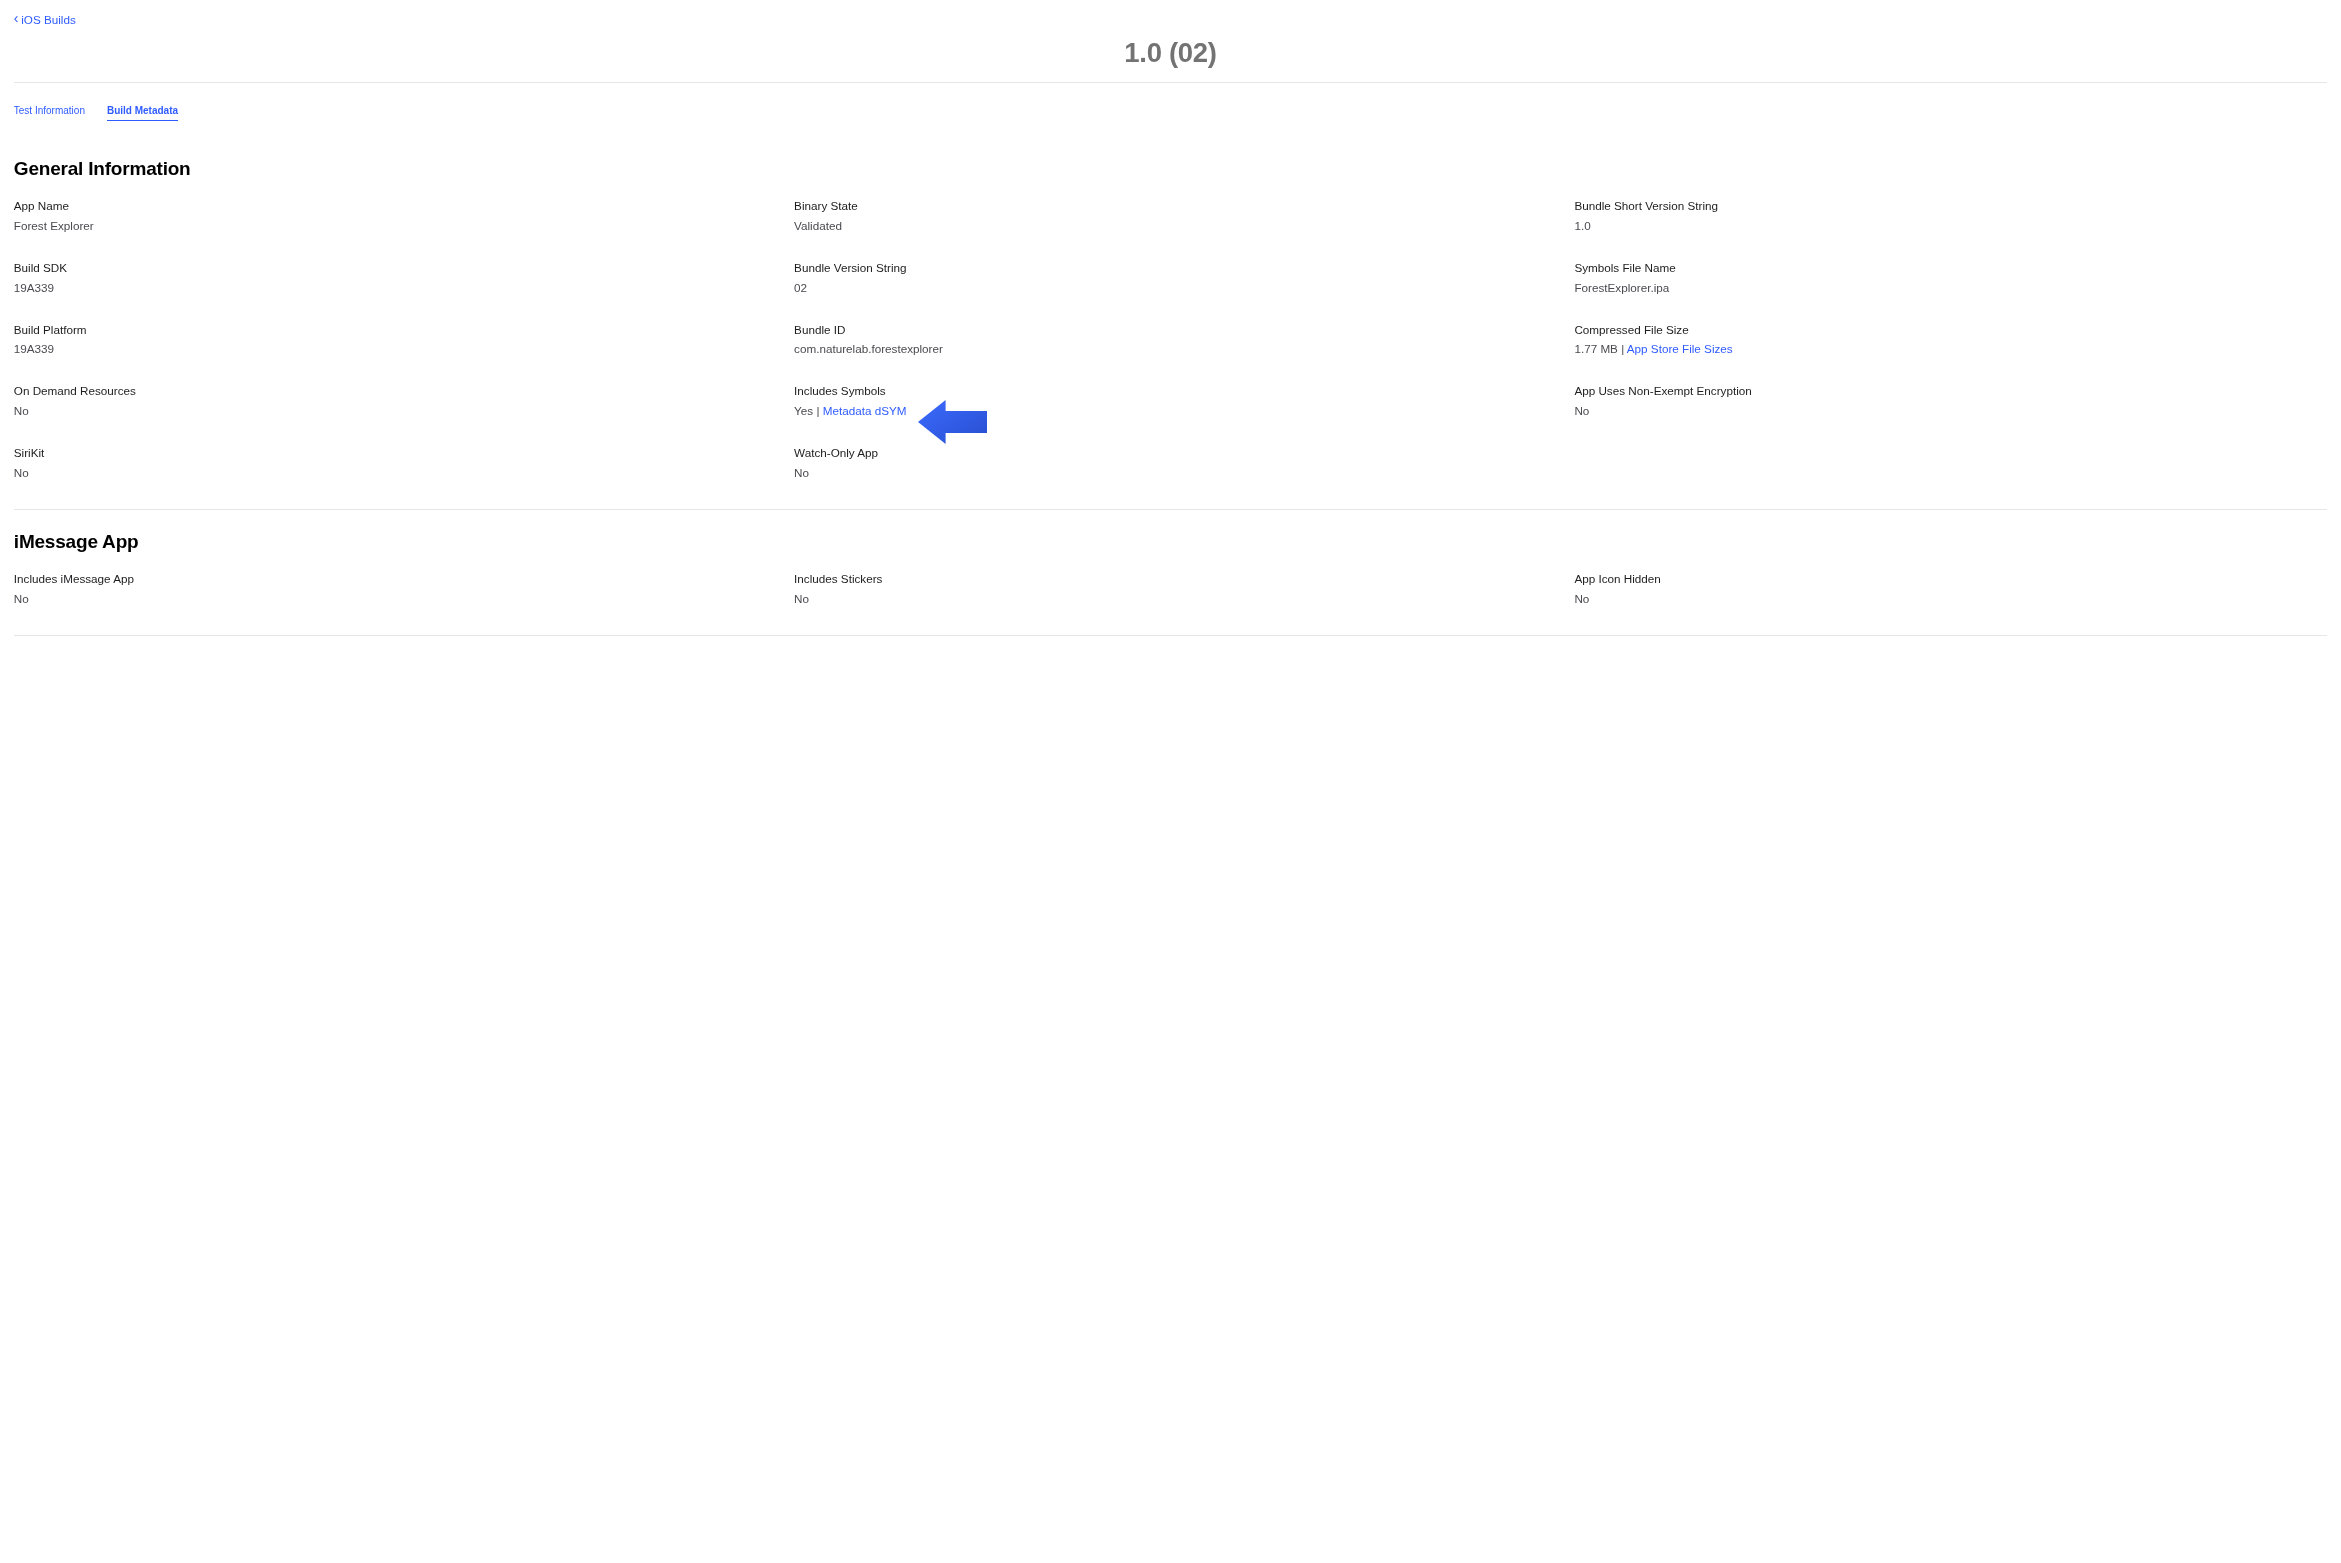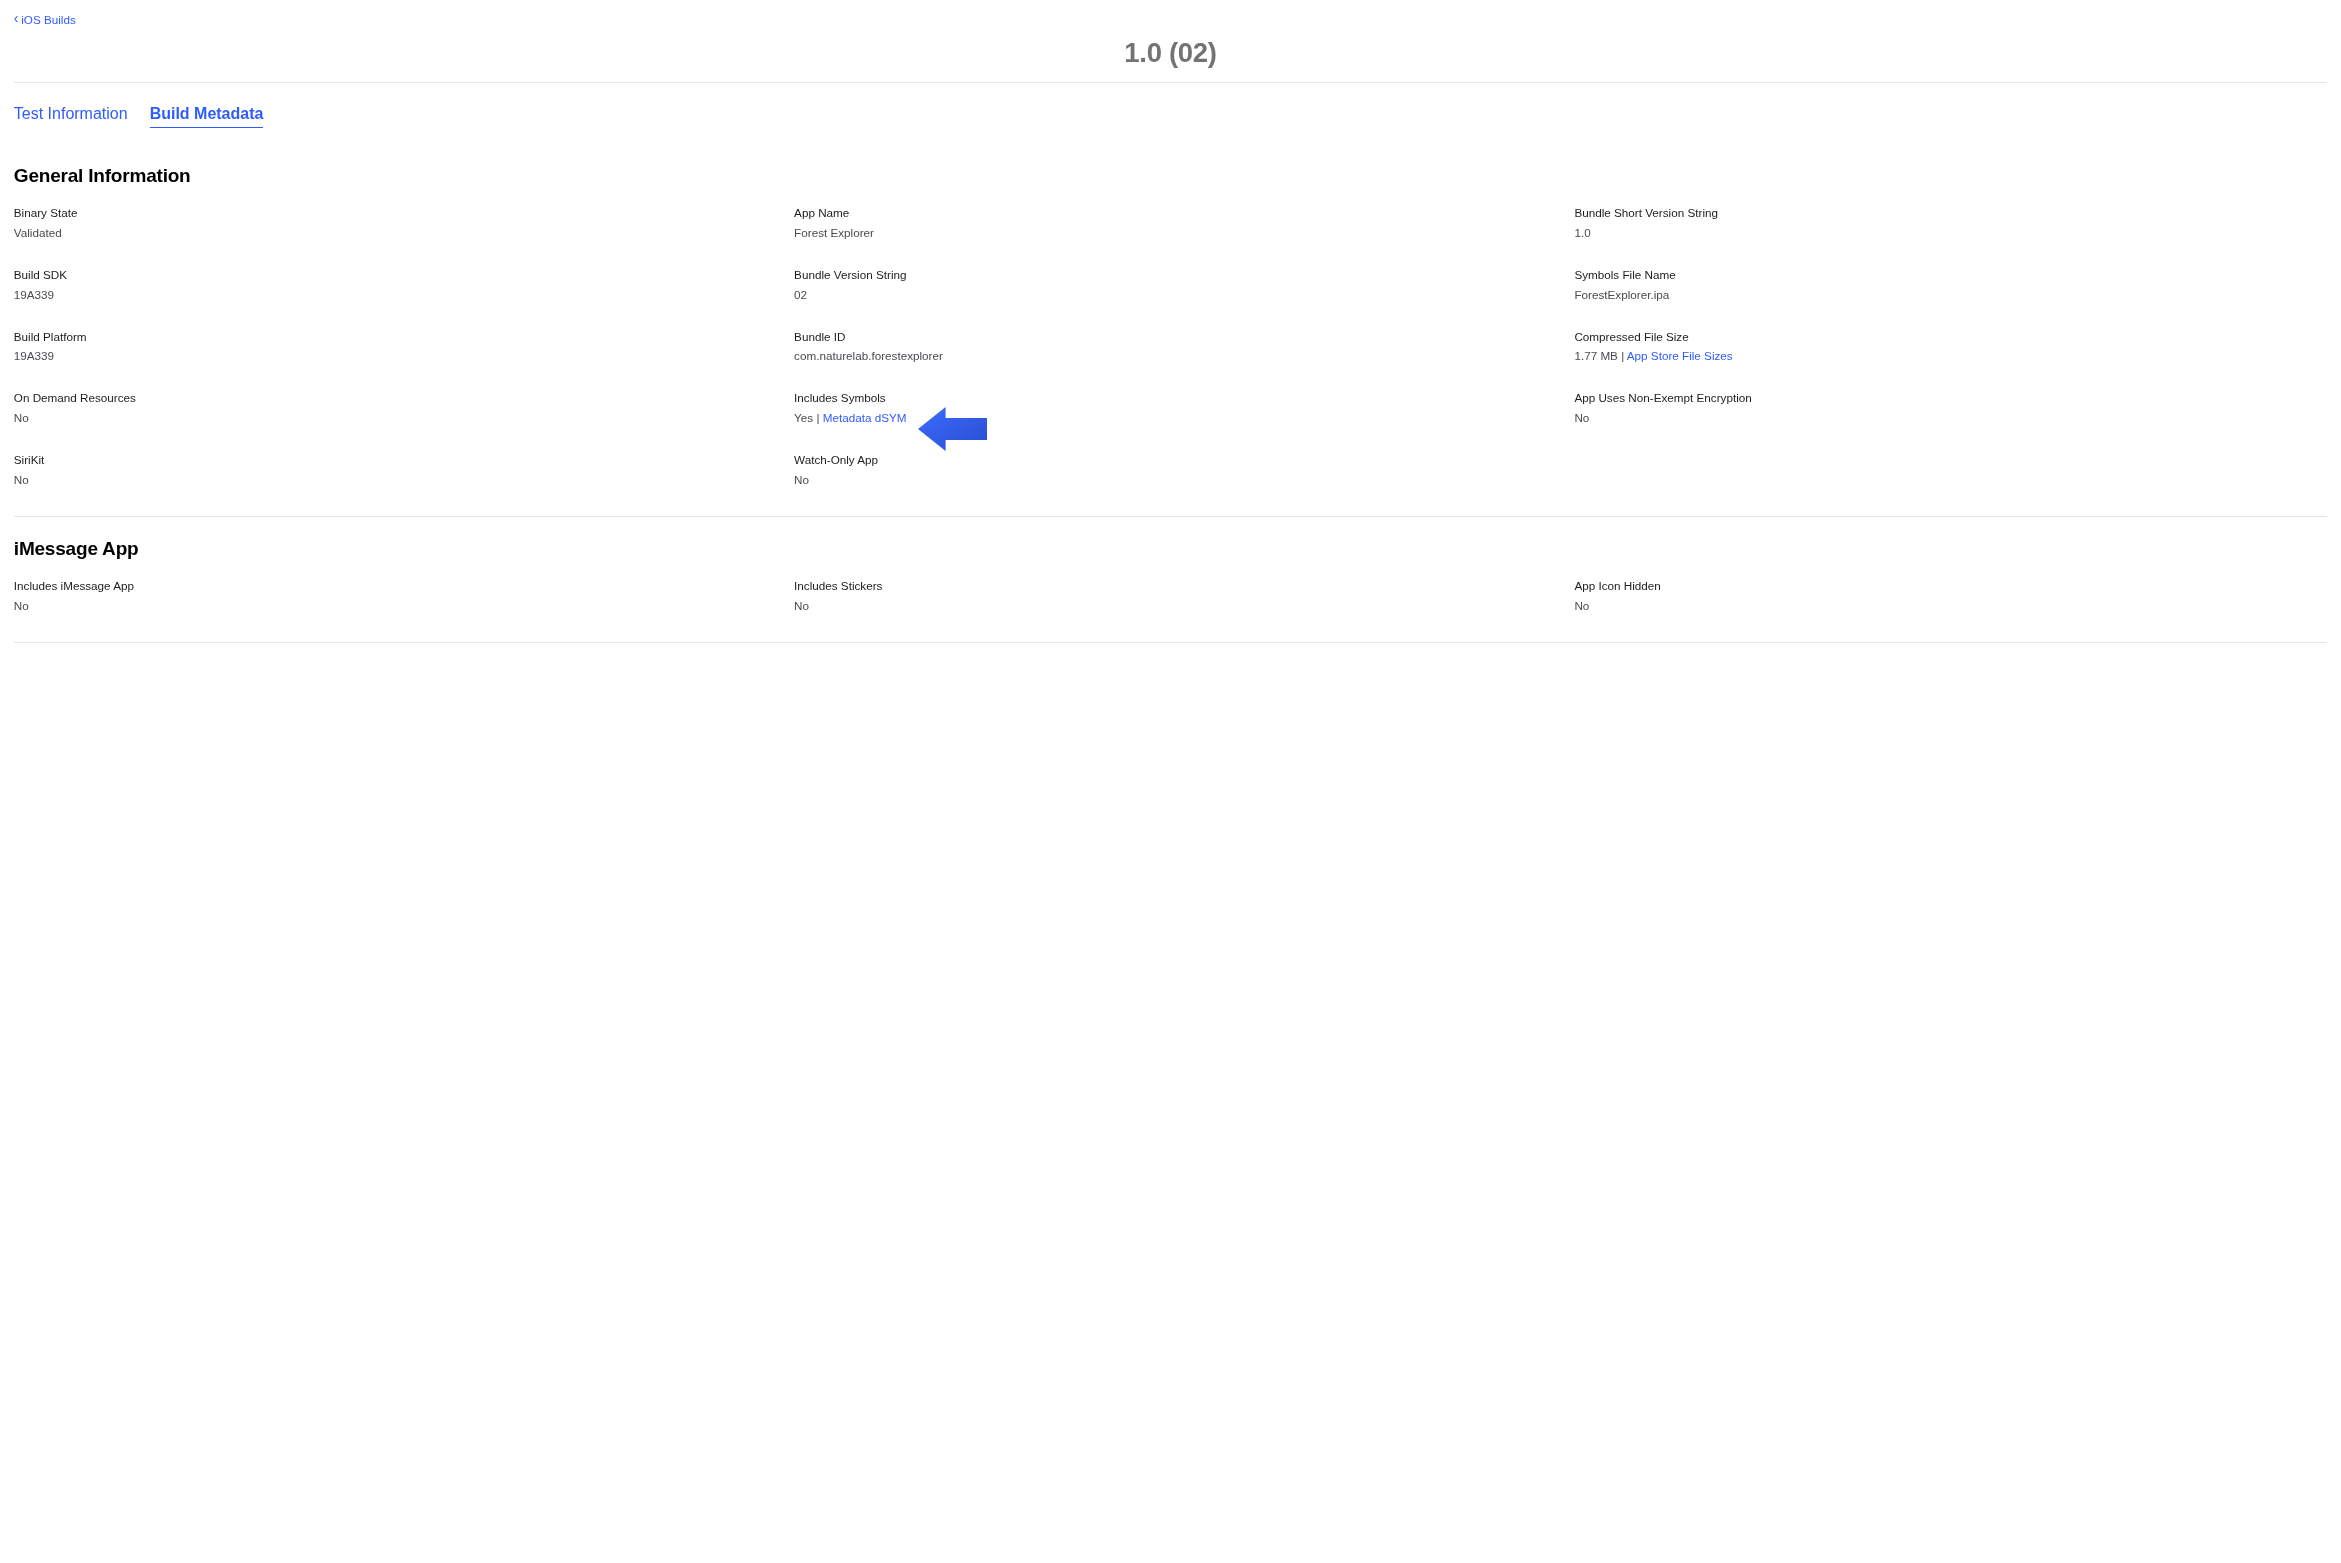--- a/index.html
+++ b/index.html
@@ -6,21 +6,21 @@
     body { font-family: -apple-system, BlinkMacSystemFont, "Segoe UI", Helvetica, Arial, sans-serif; background: #fff; color: #1d1d1f; padding: 0 13.8px; font-size: 11.7px; }
 
     .back-link { display: inline-flex; align-items: center; gap: 2.8px; color: #2f5cff; font-size: 11.7px; padding: 12.4px 0 6.9px 0; cursor: pointer; }
     .back-link .chev { font-size: 13.8px; line-height: 1; }
 
     .page-title { font-size: 27.5px; font-weight: 700; color: #737373; margin: 4.1px 0 12.4px 0; letter-spacing: -0.3px; text-align: center; }
 
     .divider { border: none; border-top: 0.7px solid #e5e5ea; margin: 0; }
 
     .tabs { display: flex; gap: 22px; padding: 22px 0 16.5px 0; }
-    .tab { color: #2f5cff; font-size: 16px; font-weight: 400; cursor: pointer; padding-bottom: 4.1px; }
+    .tab { color: #2f5cff; font-size: 10px; font-weight: 400; cursor: pointer; padding-bottom: 4.1px; }
     .tab.active { font-weight: 600; border-bottom: 1.4px solid #2f5cff; }
 
     .section-title { font-size: 19px; font-weight: 700; color: #000; margin: 20.6px 0 19px 0; letter-spacing: -0.2px; }
 
     .grid { display: grid; grid-template-columns: repeat(3, 1fr); column-gap: 27.5px; row-gap: 29px; margin-bottom: 30px; }
     .cell-label { font-size: 11.7px; color: #1d1d1f; font-weight: 400; margin-bottom: 6.9px; }
     .cell-value { font-size: 11.7px; color: #4a4a50; font-weight: 400; }
     .cell-value a, .link { color: #2f5cff; cursor: pointer; text-decoration: none; }
 
     .arrow-wrap { position: relative; }
@@ -42,26 +42,26 @@
 
 <div class="tabs">
   <div class="tab">Test Information</div>
   <div class="tab active">Build Metadata</div>
 </div>
 
 <h2 class="section-title">General Information</h2>
 
 <div class="grid">
   <div>
+    <div class="cell-label">App Name</div>
+    <div class="cell-value">Forest Explorer</div>
+  </div>
+  <div>
     <div class="cell-label">Binary State</div>
     <div class="cell-value">Validated</div>
-  </div>
-  <div>
-    <div class="cell-label">App Name</div>
-    <div class="cell-value">Forest Explorer</div>
   </div>
   <div>
     <div class="cell-label">Bundle Short Version String</div>
     <div class="cell-value">1.0</div>
   </div>
 
   <div>
     <div class="cell-label">Build SDK</div>
     <div class="cell-value">19A339</div>
   </div>

